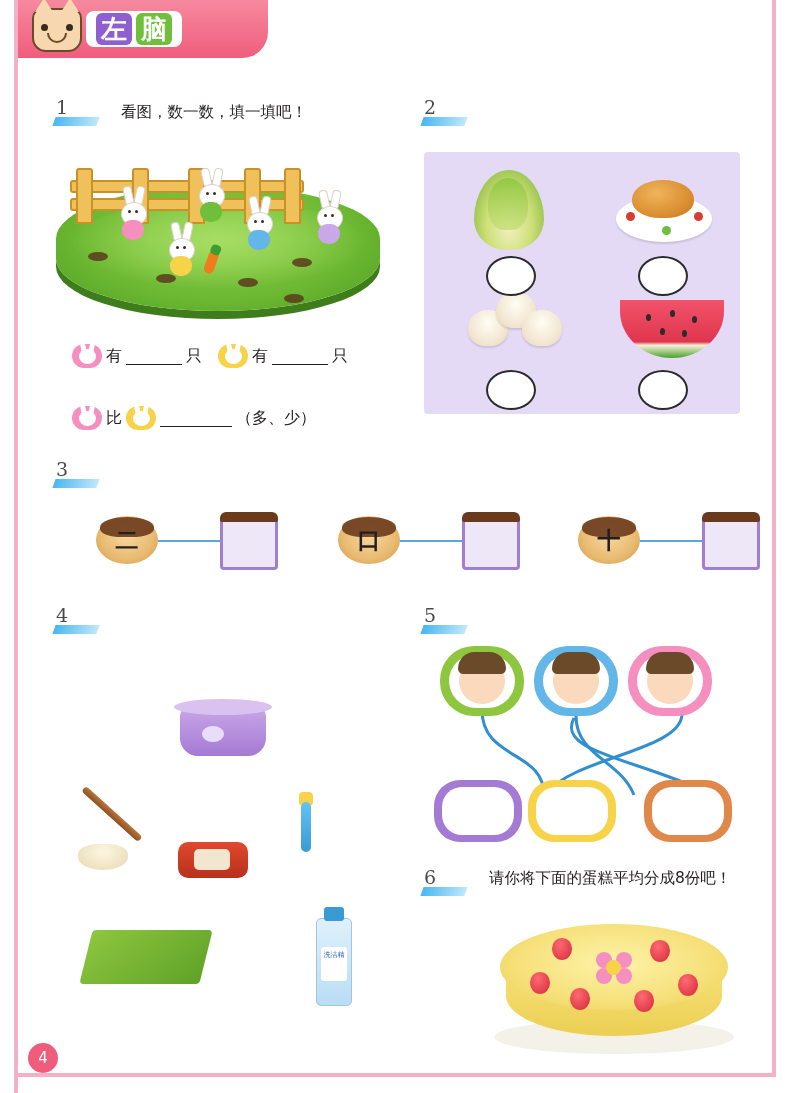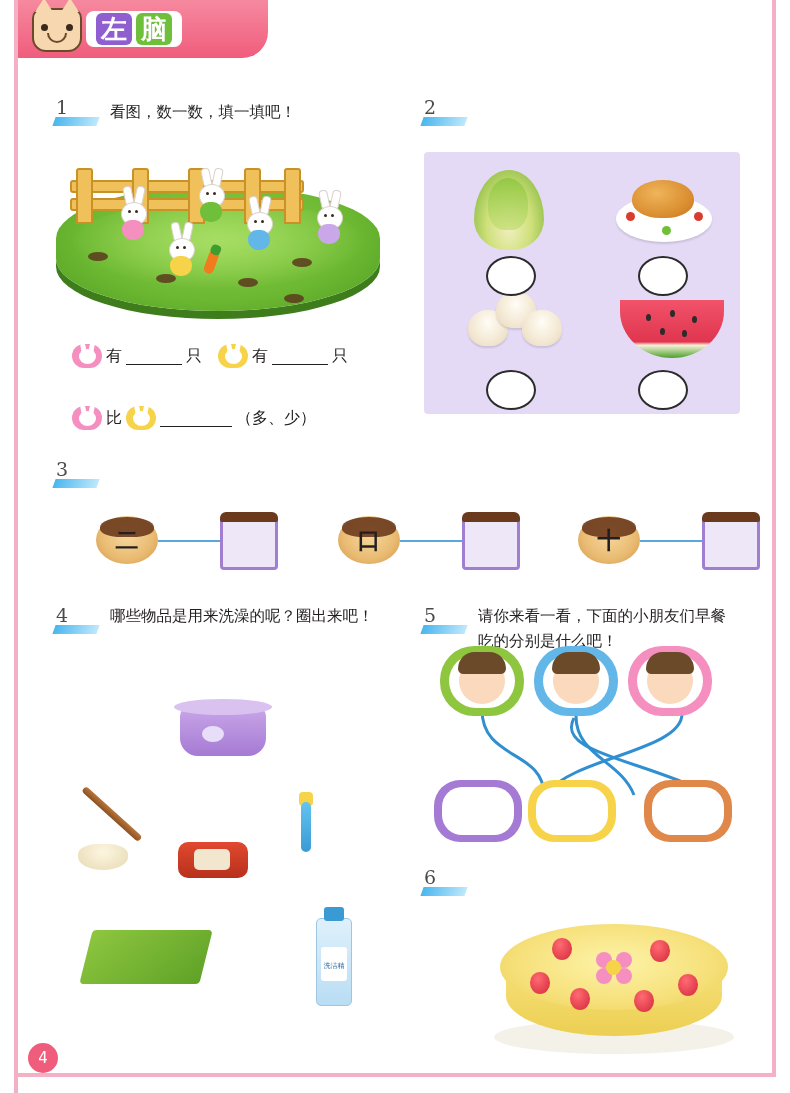--- a/index.html
+++ b/index.html
@@ -58,20 +58,21 @@
     font-family:"DejaVu Serif","Liberation Serif",serif;
   }
   .task-num .bar{
     position:absolute;left:-2px;bottom:0;width:44px;height:9px;
     background:linear-gradient(90deg,#49b6ef 0%,#bfe8fb 100%);
     transform:skewX(-20deg);
   }
   .task-text{
     position:absolute;font-size:15.5px;color:#231f20;line-height:25px;
     font-family:"DejaVu Sans","Liberation Sans",sans-serif;
+    margin-left:11px;
   }
 
   
   .q1-art{
     position:absolute;left:48px;top:148px;width:340px;height:175px;
   }
   .meadow{
     position:absolute;left:8px;top:38px;width:324px;height:125px;
     background:radial-gradient(ellipse at 50% 40%,#8ccf4a 0%,#6cb832 60%,#4f9d22 100%);
     border-radius:50%/42%;
@@ -172,21 +173,21 @@
   .soap{position:absolute;left:178px;top:842px;width:70px;height:36px;
     background:linear-gradient(180deg,#e0492f,#b8301c);border-radius:10px;}
   .soap .label{position:absolute;left:16px;top:7px;width:36px;height:21px;background:#f2e6cf;border-radius:5px;}
   .mat{position:absolute;left:86px;top:930px;width:120px;height:54px;
     background:linear-gradient(135deg,#8ec63f 0%,#5fa227 100%);
     transform:skewX(-14deg);border-radius:4px;}
   .bottle{position:absolute;left:316px;top:918px;width:34px;height:86px;
     background:linear-gradient(180deg,#dff0fb 0%,#b9ddf4 100%);border:1px solid #9dc6e0;border-radius:5px;}
   .bottle .cap{position:absolute;left:7px;top:-12px;width:20px;height:14px;background:#3a9ad4;border-radius:3px;}
   .bottle .lab{position:absolute;left:4px;top:28px;right:4px;height:34px;background:#fff;border-radius:3px;
-    font-size:7px;color:#2b66a8;text-align:center;line-height:9px;padding-top:15px;box-sizing:border-box;}
+    font-size:7px;color:#2b66a8;text-align:center;line-height:9px;padding-top:4px;box-sizing:border-box;}
 
   
   .kid{
     position:absolute;width:84px;height:70px;border-radius:34px;
   }
   .kid .inner{position:absolute;left:9px;top:8px;right:9px;bottom:8px;background:#fff;border-radius:28px;}
   .kid .face2{position:absolute;left:50%;top:50%;transform:translate(-50%,-50%);
     width:46px;height:46px;background:#fbd9bd;border-radius:50%;}
   .kid .hair{position:absolute;left:50%;top:6px;transform:translateX(-50%);width:48px;height:22px;
     background:#6b4a2a;border-radius:24px 24px 8px 8px;}
@@ -388,21 +389,20 @@
       <span class="ch">十</span>
     </div>
     <div class="connector" style="left:580px;top:28px;width:62px;"></div>
     <div class="sq-card" style="left:642px;top:4px;"></div>
   </div>
 
   <div class="task-num" style="left:56px;top:604px;">
     <span class="digit">4</span>
     <span class="bar"></span>
   </div>
-  <div class="task-text" style="left:110px;top:604px;width:300px;">哪些物品是用来洗澡的呢？圈出来吧！</div>
 
   <div class="basin">
       <span class="rim"></span>
       <span class="face"></span>
     </div>
   <div class="mop">
       <span class="stick"></span>
       <span class="head"></span>
     </div>
   <div class="brush">
@@ -415,21 +415,20 @@
   <div class="mat"></div>
   <div class="bottle">
     <span class="cap"></span>
     <span class="lab">洗洁精</span>
   </div>
 
   <div class="task-num" style="left:424px;top:604px;">
     <span class="digit">5</span>
     <span class="bar"></span>
   </div>
-  <div class="task-text" style="left:478px;top:604px;width:262px;">请你来看一看，下面的小朋友们早餐吃的分别是什么吧！</div>
 
   <svg style="position:absolute;left:424px;top:700px;width:320px;height:120px;">
     <path d="M58 10 C58 60, 120 50, 120 95" stroke="#2f8fd0" stroke-width="3" fill="none"></path>
     <path d="M152 16 C152 56, 196 60, 210 95" stroke="#2f8fd0" stroke-width="3" fill="none"></path>
     <path d="M150 18 C132 52, 210 58, 282 92" stroke="#2f8fd0" stroke-width="3" fill="none"></path>
     <path d="M258 14 C258 50, 150 58, 124 92" stroke="#2f8fd0" stroke-width="3" fill="none"></path>
   </svg>
 
   <div class="kid" style="left:440px;top:646px;background:#8ec63f;">
     <span class="inner"></span>
@@ -454,20 +453,21 @@
     <span class="inner"></span>
   </div>
   <div class="food" style="left:644px;top:780px;background:#e0884a;">
     <span class="inner"></span>
   </div>
 
   <div class="task-num" style="left:424px;top:866px;">
     <span class="digit">6</span>
     <span class="bar"></span>
   </div>
+  <div class="task-text" style="left:478px;top:866px;width:268px;">请你将下面的蛋糕平均分成8份吧！</div>
 
   <div class="cake">
     <div class="plate2"></div>
     <div class="side"></div>
     <div class="top"></div>
     <div class="flower">
         <span class="p" style="left:0;top:0;"></span>
         <span class="p" style="left:20px;top:0;"></span>
         <span class="p" style="left:0;top:16px;"></span>
         <span class="p" style="left:20px;top:16px;"></span>

